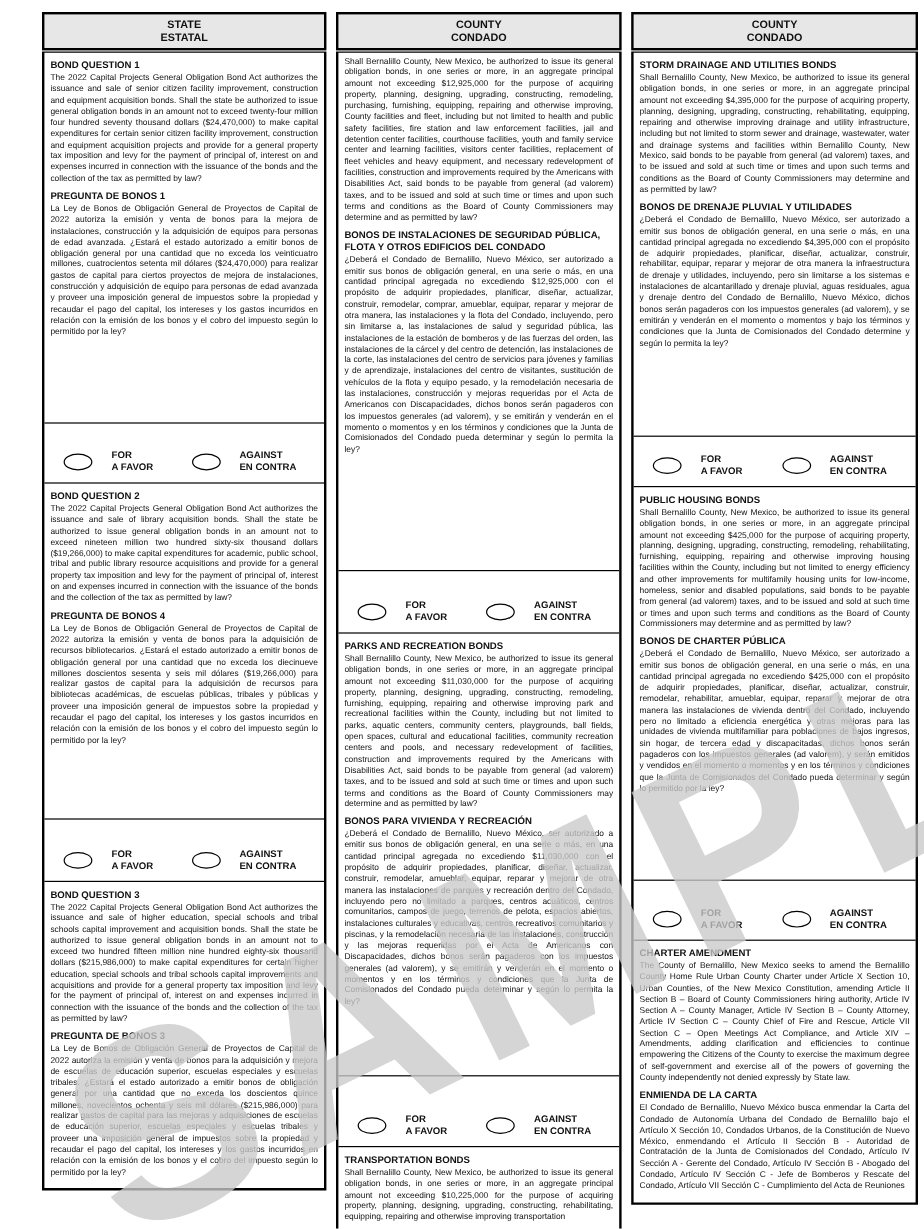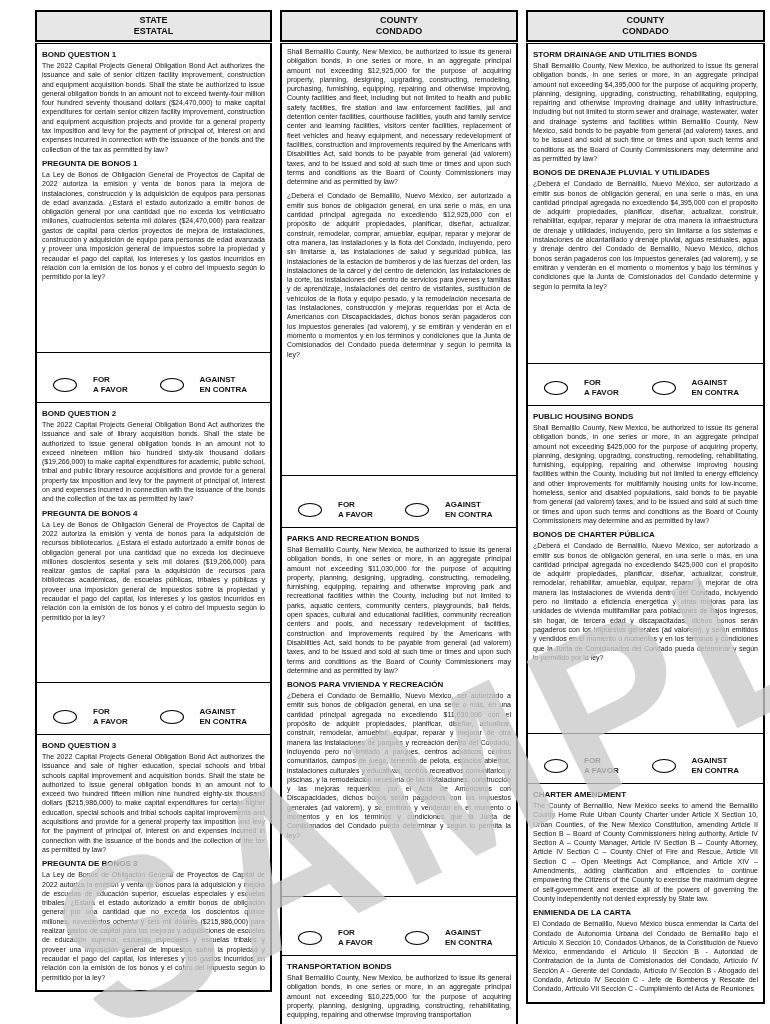--- a/index.html
+++ b/index.html
@@ -161,20 +161,21 @@
       </div>
       <div class="col" style="left: 280px; width: 238px;">
         <div class="col-header">
           <div>COUNTY</div>
           <div>CONDADO</div>
         </div>
         <div class="col-body">
           <div class="section">
             <div class="qtext" style="height: 431px;">
               <p>Shall Bernalillo County, New Mexico, be authorized to issue its general obligation bonds, in one series or more, in an aggregate principal amount not exceeding $12,925,000 for the purpose of acquiring property, planning, designing, upgrading, constructing, remodeling, purchasing, furnishing, equipping, repairing and otherwise improving, County facilities and fleet, including but not limited to health and public safety facilities, fire station and law enforcement facilities, jail and detention center facilities, courthouse facilities, youth and family service center and learning facilities, visitors center facilities, replacement of fleet vehicles and heavy equipment, and necessary redevelopment of facilities, construction and improvements required by the Americans with Disabilities Act, said bonds to be payable from general (ad valorem) taxes, and to be issued and sold at such time or times and upon such terms and conditions as the Board of County Commissioners may determine and as permitted by law?</p>
+              <h3>BONOS DE INSTALACIONES DE SEGURIDAD PÚBLICA, FLOTA Y OTROS EDIFICIOS DEL CONDADO</h3>
               <p>¿Deberá el Condado de Bernalillo, Nuevo México, ser autorizado a emitir sus bonos de obligación general, en una serie o más, en una cantidad principal agregada no excediendo $12,925,000 con el propósito de adquirir propiedades, planificar, diseñar, actualizar, construir, remodelar, comprar, amueblar, equipar, reparar y mejorar de otra manera, las instalaciones y la flota del Condado, incluyendo, pero sin limitarse a, las instalaciones de salud y seguridad pública, las instalaciones de la estación de bomberos y de las fuerzas del orden, las instalaciones de la cárcel y del centro de detención, las instalaciones de la corte, las instalaciones del centro de servicios para jóvenes y familias y de aprendizaje, instalaciones del centro de visitantes, sustitución de vehículos de la flota y equipo pesado, y la remodelación necesaria de las instalaciones, construcción y mejoras requeridas por el Acta de Americanos con Discapacidades, dichos bonos serán pagaderos con los impuestos generales (ad valorem), y se emitirán y venderán en el momento o momentos y en los términos y condiciones que la Junta de Comisionados del Condado pueda determinar y según lo permita la ley?</p>
             </div>
             <div class="vote-row" style="height: 52px;">
               <div class="vote-opt for">
                 <span class="oval"></span>
                 <span class="opt-label">
                   <div>FOR</div>
                   <div>A FAVOR</div>
                 </span>
               </div>

